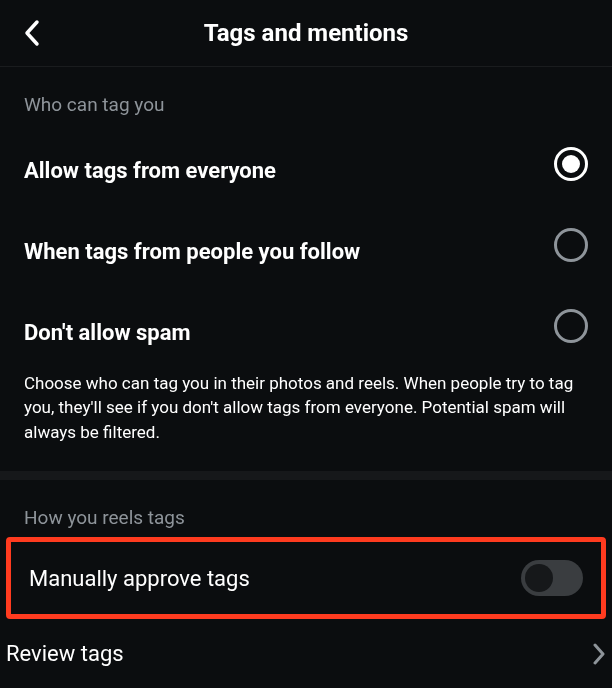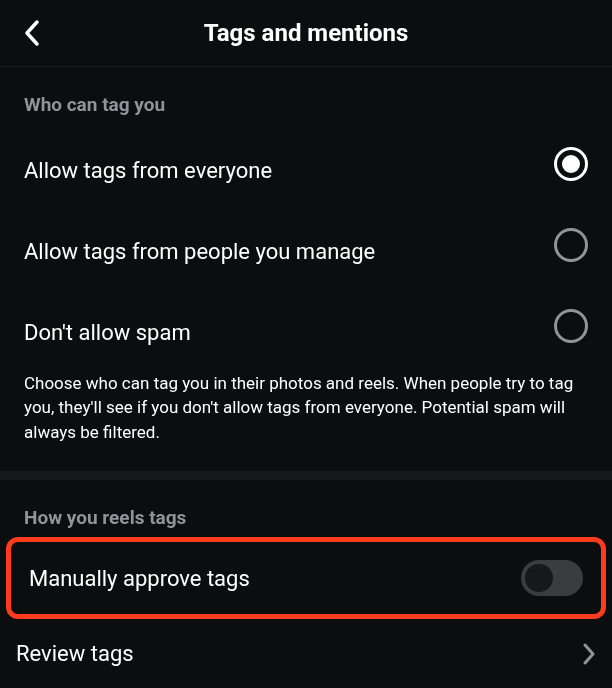--- a/index.html
+++ b/index.html
@@ -41,36 +41,36 @@
     text-align: center;
     font-size: 24px;
     font-weight: 700;
     pointer-events: none;
   }
 
   
   .section-header {
     color: #8e949a;
     font-size: 19px;
-    font-weight: 700;
+    font-weight: 400;
     padding: 26px 24px 8px 24px;
   }
 
   
   .radio-row {
     display: flex;
     align-items: center;
     justify-content: space-between;
     padding: 22px 24px;
     cursor: pointer;
   }
   .radio-label {
     font-size: 22px;
     color: #ffffff;
-    font-weight: 400;
+    font-weight: 700;
     margin-top: 12px;
   }
   .radio {
     width: 34px;
     height: 34px;
     border-radius: 50%;
     border: 3px solid #8e949a;
     display: flex;
     align-items: center;
     justify-content: center;
@@ -128,33 +128,33 @@
     height: 28px;
     border-radius: 50%;
     background: #16181a;
     top: 4px;
     left: 4px;
   }
 
   
   .highlight-wrap {
     border: 5px solid #ff3b1f;
-    border-radius: 12px;
+    border-radius: 4px;
     margin: 0 6px;
   }
   .highlight-wrap .toggle-row {
     padding: 18px 18px;
   }
 
   
   .nav-row {
     display: flex;
     align-items: center;
     justify-content: space-between;
-    padding: 22px 16px;
+    padding: 22px 6px;
     cursor: pointer;
   }
   .nav-label {
     font-size: 22px;
     color: #ffffff;
   }
   .chevron-right {
     flex-shrink: 0;
   }
 </style>
@@ -173,21 +173,21 @@
   </div>
 
   <div class="section-header">Who can tag you</div>
 
   <div class="radio-row">
     <div class="radio-label">Allow tags from everyone</div>
     <div class="radio selected"></div>
   </div>
 
   <div class="radio-row">
-    <div class="radio-label">Allow tags from people you manage</div>
+    <div class="radio-label">When tags from people you follow</div>
     <div class="radio"></div>
   </div>
 
   <div class="radio-row">
     <div class="radio-label">Don't allow spam</div>
     <div class="radio"></div>
   </div>
 
   <div class="description">Choose who can tag you in their photos and reels. When people try to tag you, they'll see if you don't allow tags from everyone. Potential spam will always be filtered.</div>
 

